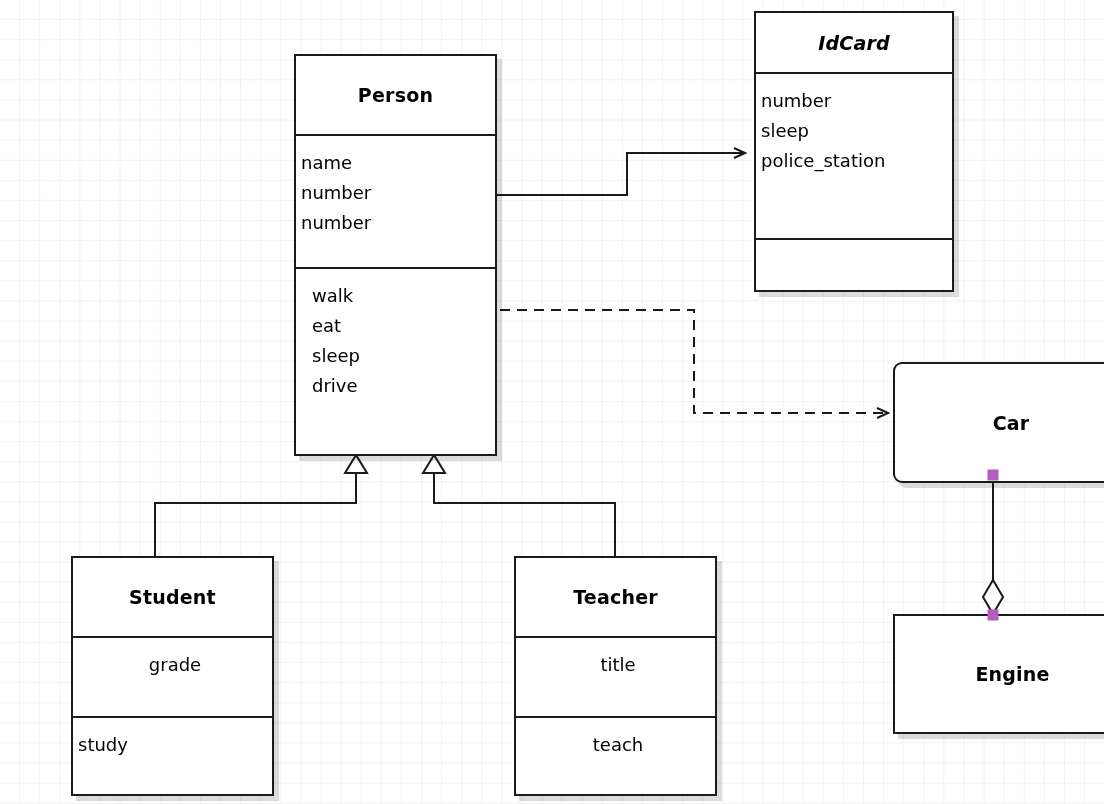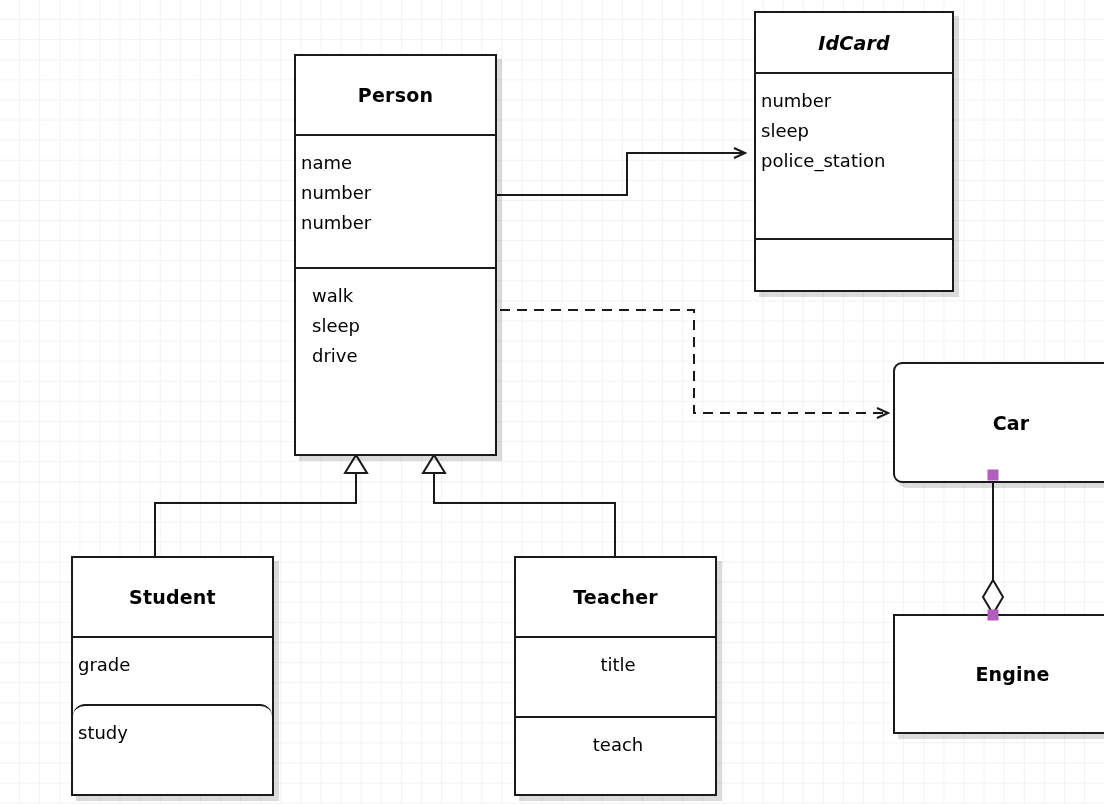--- a/index.html
+++ b/index.html
@@ -107,20 +107,21 @@
 
   <div class="uml-box" style="left:294px; top:54px; width:203px; height:402px;">
     <div class="uml-title" style="height:78px;">Person</div>
     <div class="uml-section" style="height:133px;">
       <div class="uml-row">name</div>
       <div class="uml-row">number</div>
       <div class="uml-row">number</div>
     </div>
     <div class="uml-section" style="height:165px;padding-left:16px;">
       <div class="uml-row">walk</div>
+      <div class="uml-row">eat</div>
       <div class="uml-row">sleep</div>
       <div class="uml-row">drive</div>
     </div>
   </div>
 
   <div class="uml-box" style="left:754px; top:11px; width:200px; height:281px;">
     <div class="uml-title" style="height:59px;font-style:italic;">IdCard</div>
     <div class="uml-section" style="height:166px;">
       <div class="uml-row">number</div>
       <div class="uml-row">sleep</div>
@@ -134,24 +135,24 @@
   </div>
   <div class="handle" style="left:993px; top:475px;"></div>
 
   <div class="uml-box simple" style="left:893px; top:614px; width:239px; height:120px;">
     <div class="uml-title">Engine</div>
   </div>
   <div class="handle" style="left:993px; top:615px;"></div>
 
   <div class="uml-box" style="left:71px; top:556px; width:203px; height:240px;">
     <div class="uml-title" style="height:78px;">Student</div>
-    <div class="uml-section" style="height:68px;">
+    <div class="uml-section" style="height:80px;text-align:center;">
       <div class="uml-row">grade</div>
     </div>
-    <div class="uml-section" style="height:80px;border-radius:12px;">
+    <div class="uml-section" style="height:80px;">
       <div class="uml-row">study</div>
     </div>
   </div>
 
   <div class="uml-box" style="left:514px; top:556px; width:203px; height:240px;text-align:center;">
     <div class="uml-title" style="height:78px;">Teacher</div>
     <div class="uml-section" style="height:80px;">
       <div class="uml-row">title</div>
     </div>
     <div class="uml-section" style="height:68px;">

